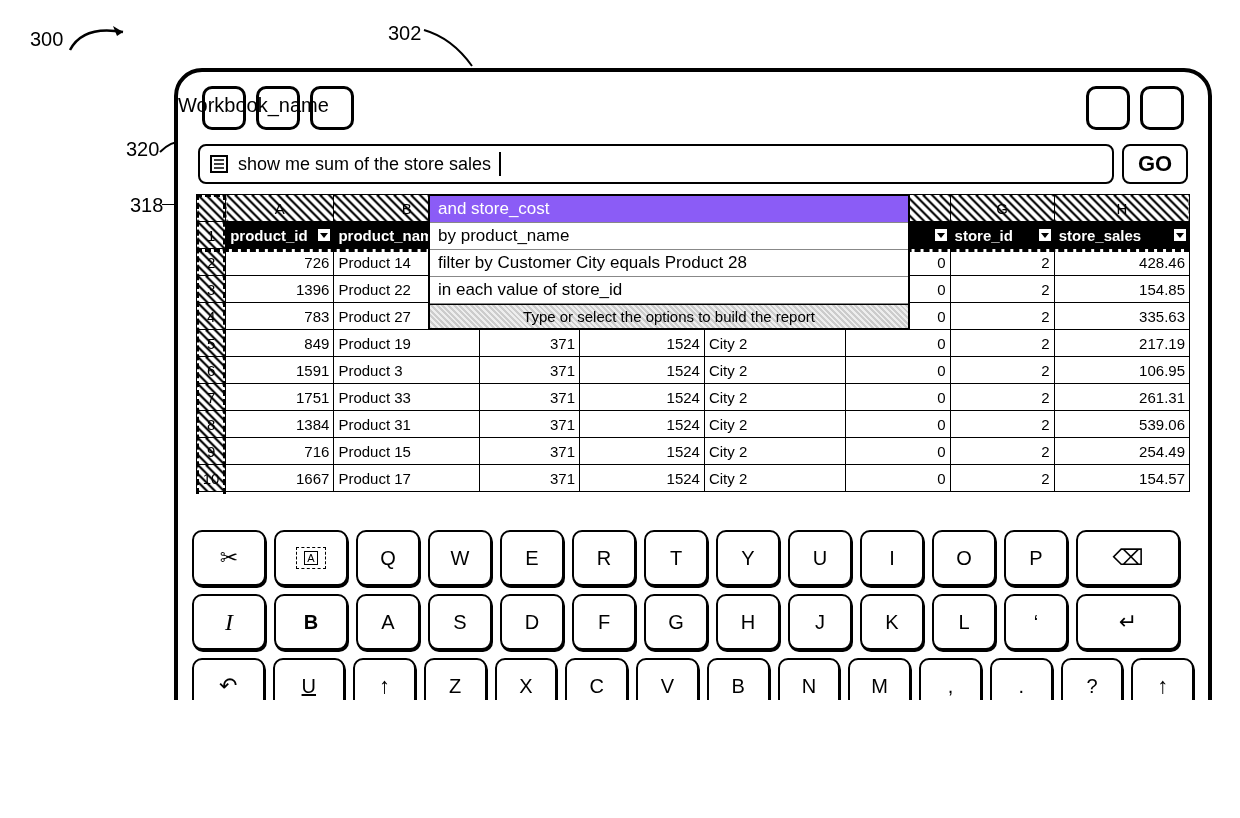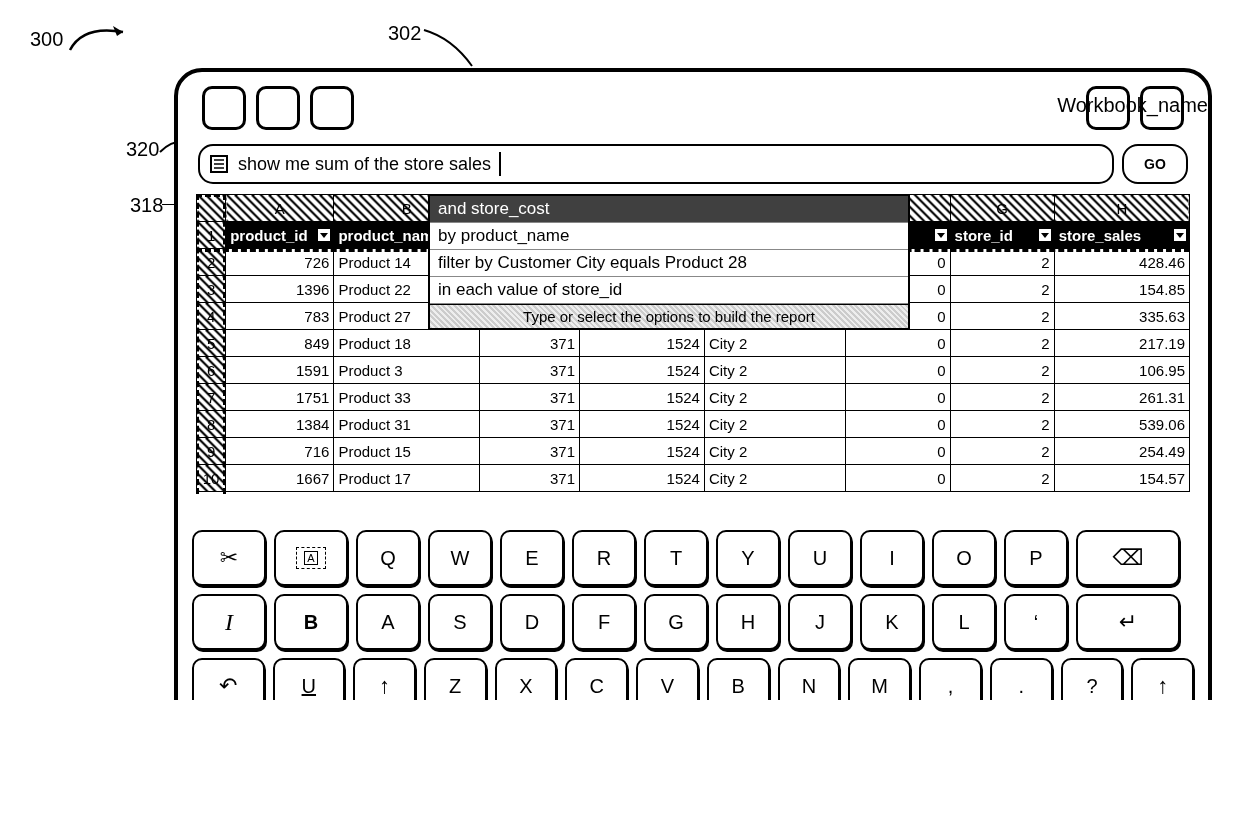--- a/index.html
+++ b/index.html
@@ -8,26 +8,26 @@
   .lead{position:absolute;border-top:1.5px solid #000;}
   .lead-curve{position:absolute;}
   .device{
     position:absolute;left:174px;top:68px;width:1030px;height:720px;
     border:4px solid #000;border-radius:28px;background:#fff;
   }
   .topbtns{position:absolute;top:14px;display:flex;gap:10px;}
   .topbtns.left{left:24px;}
   .topbtns.right{right:24px;}
   .sqbtn{width:38px;height:38px;border:3px solid #000;border-radius:10px;background:#fff;}
-  .titlebar{position:absolute;top:22px;left:0;right:0;text-align:right;font-size:20px;padding-left:12px;}
+  .titlebar{position:absolute;top:22px;left:0;right:0;text-align:left;font-size:20px;}
   .searchrow{position:absolute;left:20px;right:20px;top:72px;height:40px;display:flex;gap:8px;}
-  .searchbox{flex:1;border:2.5px solid #000;border-radius:15px;display:flex;align-items:center;padding:0 8px;gap:8px;position:relative;}
+  .searchbox{flex:1;border:2.5px solid #000;border-radius:8px;display:flex;align-items:center;padding:0 8px;gap:8px;position:relative;}
   .searchicon{width:22px;height:22px;display:flex;align-items:center;justify-content:center;}
   .searchtext{font-size:18px;}
-  .gobtn{width:62px;border:2.5px solid #000;border-radius:16px;display:flex;align-items:center;justify-content:center;font-size:14px;font-weight:bold;}
+  .gobtn{width:62px;border:2.5px solid #000;border-radius:8px;display:flex;align-items:center;justify-content:center;font-size:22px;font-weight:bold;}
   .sheet{position:absolute;left:18px;right:18px;top:122px;height:300px;}
   table.grid{border-collapse:collapse;width:100%;table-layout:fixed;}
   table.grid td,table.grid th{border:1px solid #000;height:26px;padding:0 4px;font-size:15px;vertical-align:middle;overflow:hidden;white-space:nowrap;}
   .colhead{position:relative;text-align:center;font-size:15px;}
   .hatch{
     background-image:repeating-linear-gradient(45deg,#000 0,#000 2px,#fff 2px,#fff 6px);
   }
   .rowhead{width:26px;text-align:center;font-size:14px;}
   .fieldhdr{background:#000;color:#fff;font-weight:bold;text-align:left;position:relative;padding-right:14px;}
   .fieldhdr .dd{
@@ -38,21 +38,21 @@
   .num{text-align:right;margin-top:36px;}
   .txt{text-align:left;margin-top:40px;}
   .dashed-sel-v{position:absolute;border-left:3px dashed #000;}
   .dashed-sel-h{position:absolute;border-top:3px dashed #000;}
 
   .suggest{
     position:absolute;left:232px;top:0px;width:478px;
     border:2px solid #000;background:#fff;z-index:5;
   }
   .suggest .item{padding:3px 8px;font-size:17px;border-bottom:1px solid #888;text-align:left;}
-  .suggest .item.sel{background:#404040;color:#fff;}
+  .suggest .item.sel{background:#8b5cf6;color:#fff;}
   .suggest .hint{
     background-image:repeating-linear-gradient(45deg,#ccc 0,#ccc 2px,#eee 2px,#eee 4px);
     text-align:center;font-size:15px;padding:3px 20px;border-top:1px solid #000;
   }
 
   .kbd{position:absolute;left:14px;right:14px;bottom:14px;}
   .krow{display:flex;gap:8px;margin-bottom:8px;justify-content:flex-start;}
   .krow:last-child{margin-bottom:0;gap:28px;}
   .key{
     height:52px;border:2.5px solid #000;border-radius:10px;background:#fff;
@@ -208,21 +208,21 @@
           <td class="num"></td>
           <td class="num"></td>
           <td class="txt"></td>
           <td class="num">0</td>
           <td class="num">2</td>
           <td class="num">335.63</td>
             </tr>
         <tr>
               <td class="rowhead hatch">5</td>
           <td class="num">849</td>
-          <td class="txt">Product 18</td>
+          <td class="txt">Product 19</td>
           <td class="num">371</td>
           <td class="num">1524</td>
           <td class="txt">City 2</td>
           <td class="num">0</td>
           <td class="num">2</td>
           <td class="num">217.19</td>
             </tr>
         <tr>
               <td class="rowhead hatch">6</td>
           <td class="num">1591</td>

